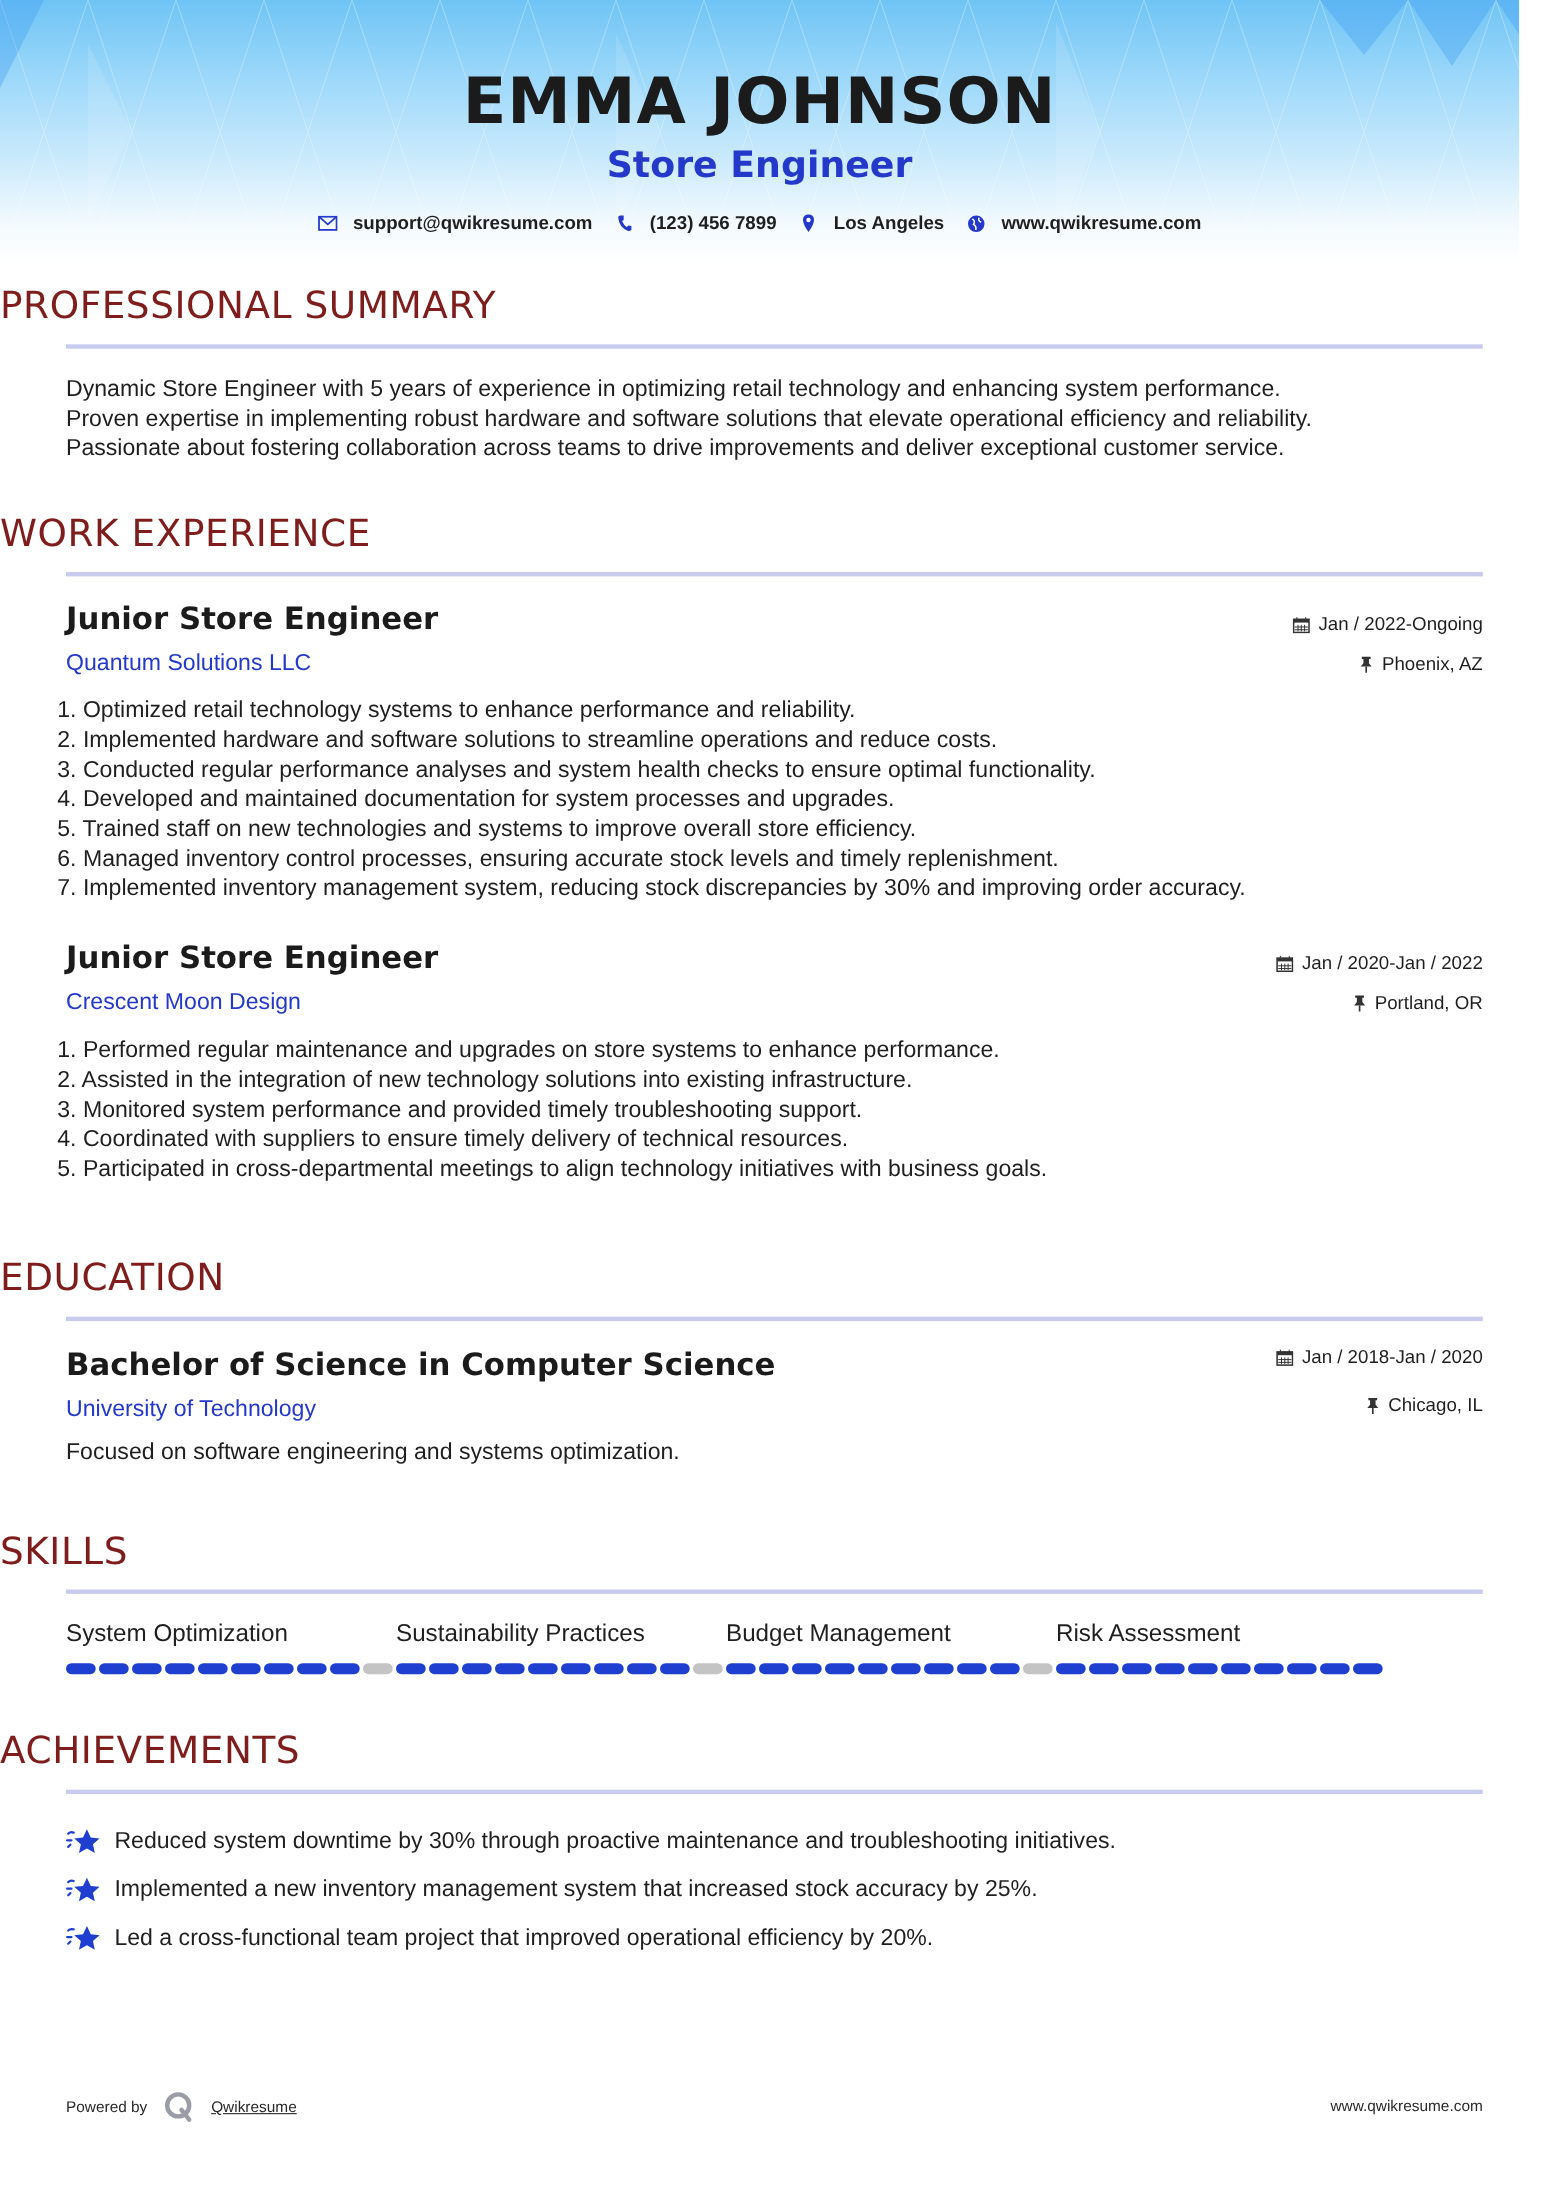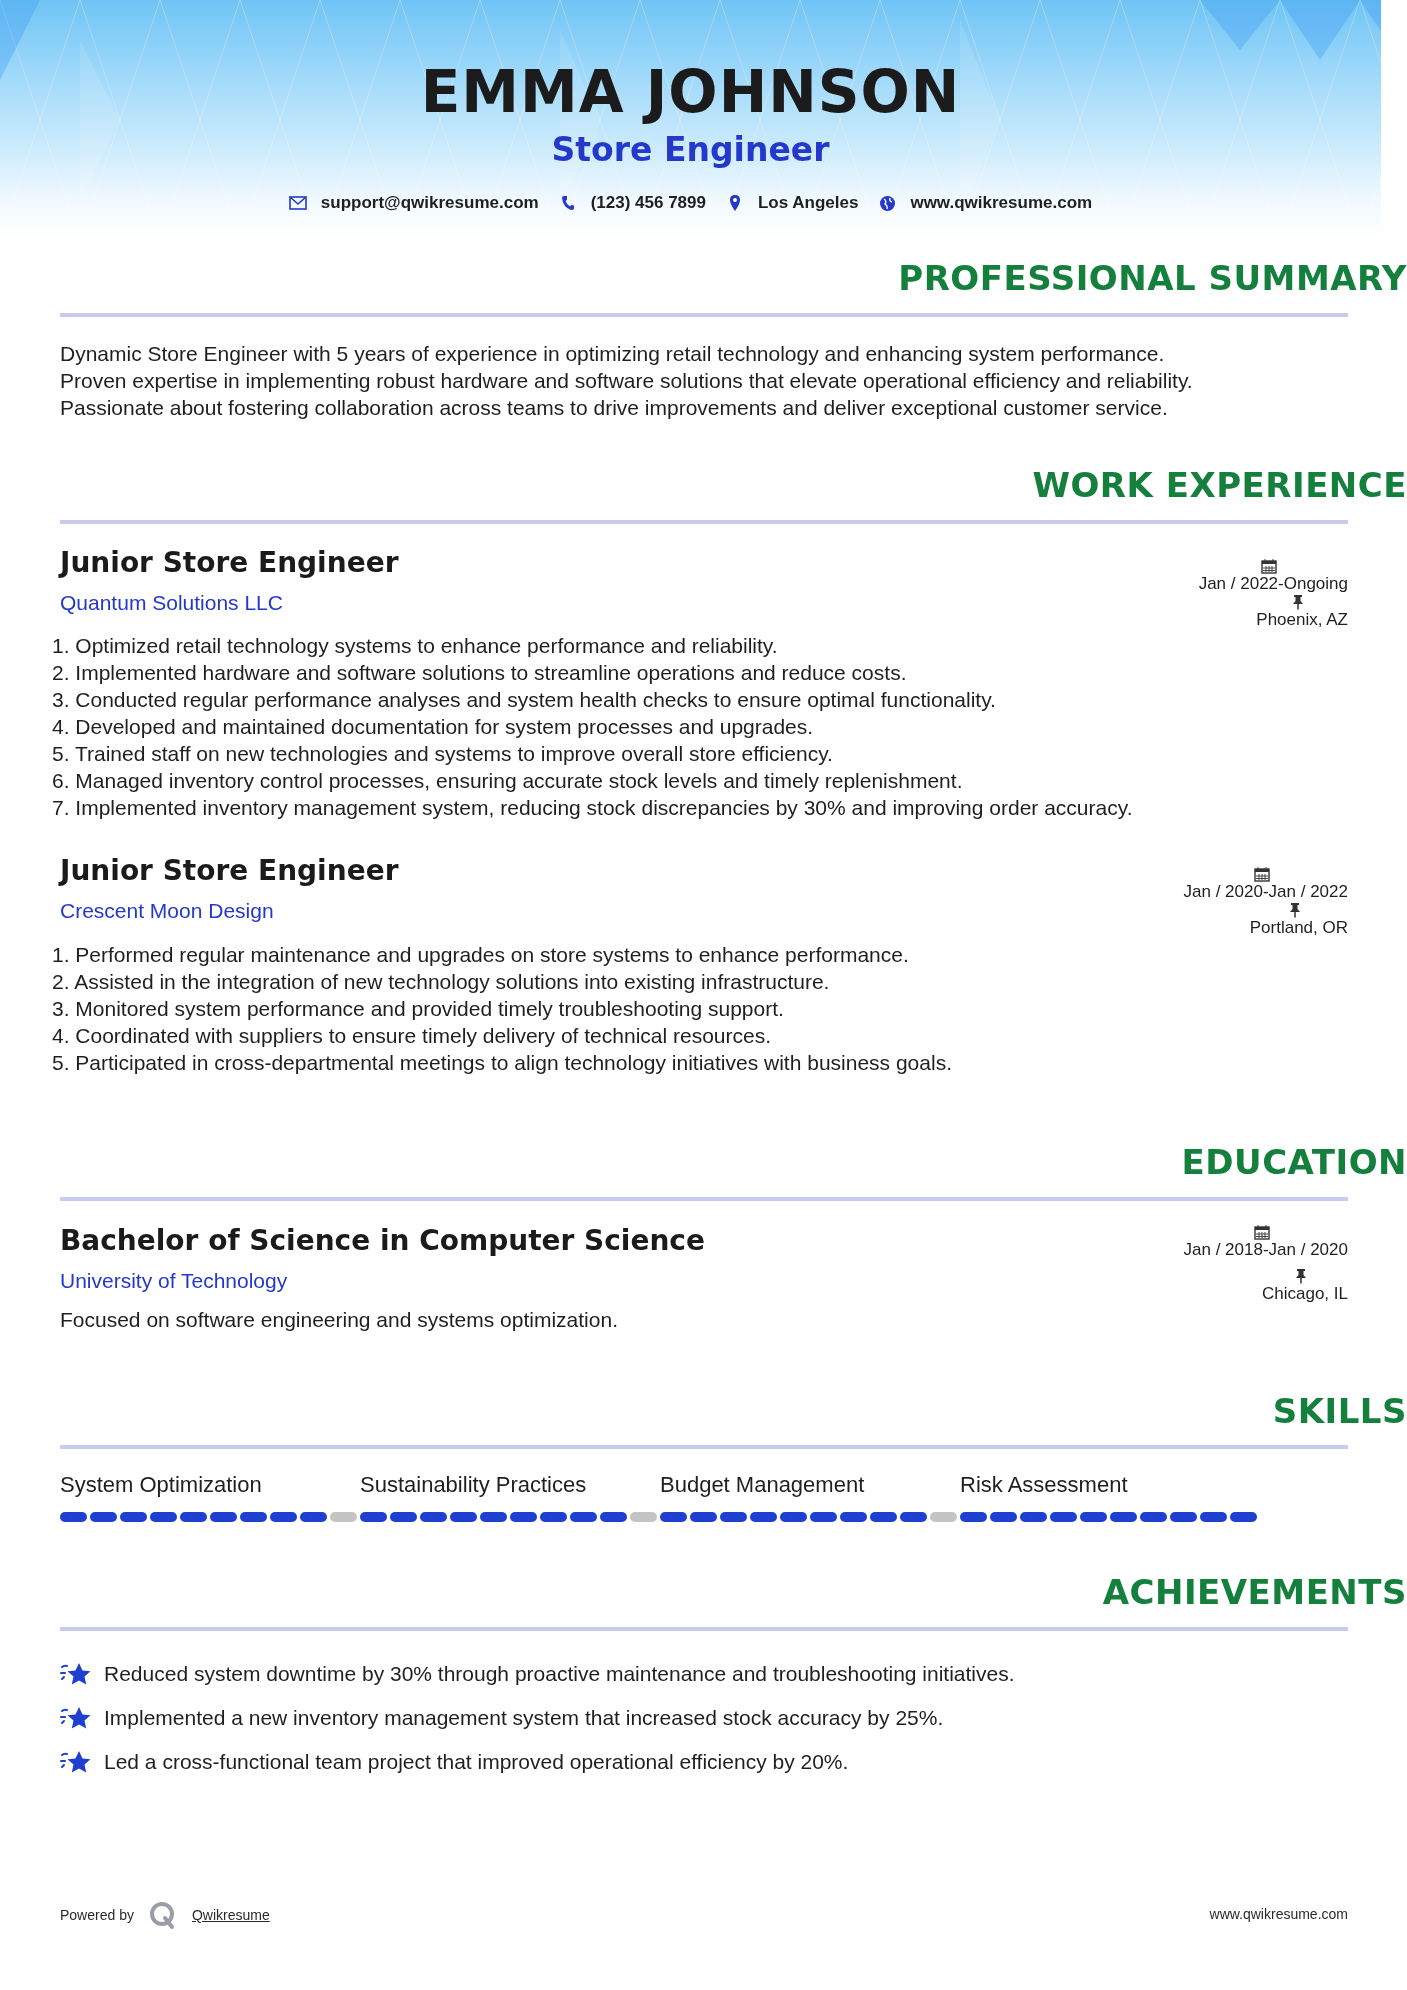--- a/index.html
+++ b/index.html
@@ -21,30 +21,30 @@
     font-family: "DejaVu Sans", sans-serif; font-weight: bold; font-size: 33px; color: #2438c9;
   }
   .contact {
     position: absolute; left: 0; width: 100%; top: 193px; display: flex; justify-content: center; align-items: center;
     font-size: 17px; font-weight: bold; color: #1f1f1f;
   }
   .contact .item { display: flex; align-items: center; margin: 0 10px; }
   .contact .ico { width: 18px; height: 18px; margin-right: 14px; display: inline-flex; align-items: center; justify-content: center; }
 
   .section-title {
-    position: absolute; left: 0; width: 100%; text-align: right;
-    font-family: "DejaVu Sans", sans-serif; font-weight: bold; font-size: 34px; color: #15803d; letter-spacing: 0.5px;
+    position: absolute; left: 0; width: 100%; text-align: left;
+    font-family: "DejaVu Sans", sans-serif; font-weight: normal; font-size: 34px; color: #7f1d1d; letter-spacing: 0.5px;
   }
   .rule { position: absolute; left: 60px; width: 1288px; height: 4px; background: #c9cbee; }
 
   .para { position: absolute; left: 60px; width: 1300px; font-size: 21px; line-height: 27px; color: #1f1f1f; }
 
   .job-title { position: absolute; left: 60px; font-family: "DejaVu Sans", sans-serif; font-weight: bold; font-size: 28px; color: #1b1b1b; }
   .company { position: absolute; left: 60px; font-size: 21px; color: #2438c9; }
-  .meta-right { position: absolute; right: 59px; font-size: 17px; color: #1f1f1f; display: flex; align-items: center; flex-direction: column; }
+  .meta-right { position: absolute; right: 59px; font-size: 17px; color: #1f1f1f; display: flex; align-items: center; }
   .meta-right .ico { margin-right: 8px; display: inline-flex; }
   .list { position: absolute; left: 52px; width: 1320px; list-style: none; font-size: 21px; line-height: 27px; color: #1f1f1f; }
   .list li { white-space: nowrap; }
 
   .skills { position: absolute; left: 60px; top: 1470px; width: 1288px; display: flex; }
   .skill { width: 300px; }
   .skill-label { font-size: 22px; color: #1f1f1f; height: 30px; line-height: 30px; }
   .skill-bar { display: flex; margin-top: 12px; }
   .seg { width: 27px; height: 10px; border-radius: 5px; margin-right: 3.3px; background: #c4c4c4; }
   .seg.on { background: #1f3fd1; }

